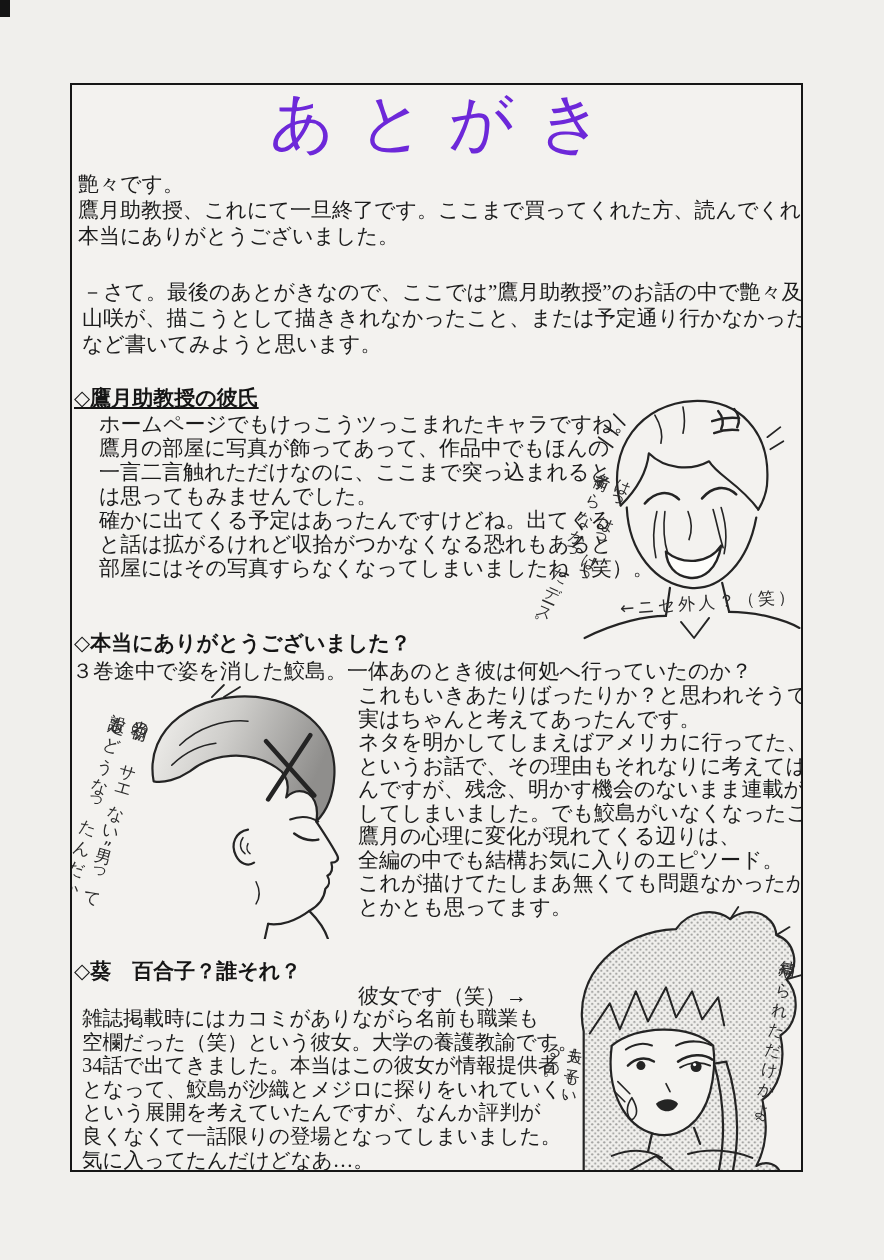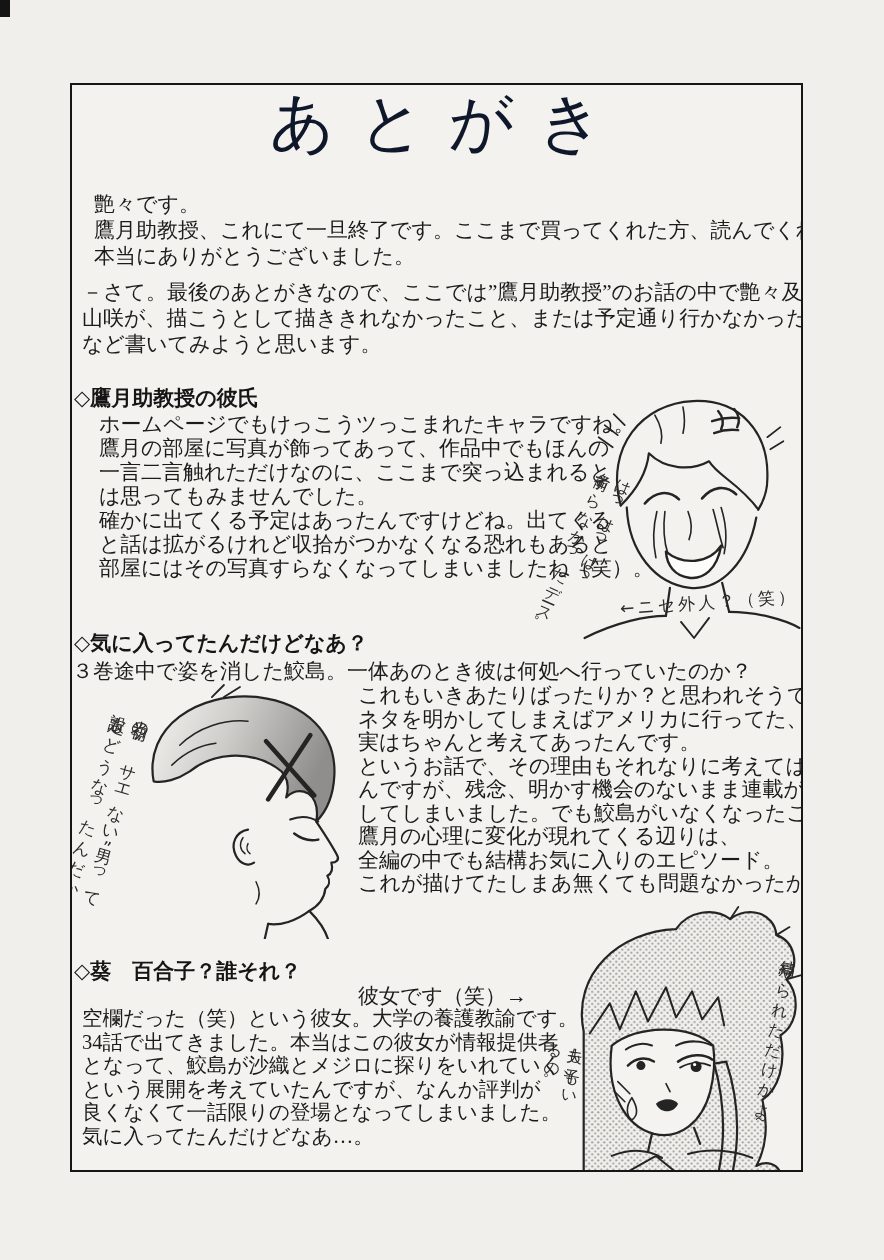--- a/index.html
+++ b/index.html
@@ -11,33 +11,33 @@
   .artifact{position:absolute;left:0;top:0;width:10px;height:17px;background:#141414;}
   .frame{
     position:absolute;left:70px;top:83px;width:733px;height:1089px;
     border:2.5px solid #161616;box-sizing:border-box;overflow:hidden;
     background:#f3f2ef;
   }
   .title{
     position:absolute;top:-6px;left:0;width:100%;text-align:center;
     font-family:"DejaVu Sans",sans-serif;font-weight:500;
     font-size:64px;letter-spacing:24px;padding-left:24px;box-sizing:border-box;
-    color:#0f172a;
+    color:#6d28d9;
   }
   .tline{white-space:pre;font-size:21px;line-height:26px;}
   .b1 .tline{line-height:24px;}
   .b2 .tline{line-height:23.5px;}
   .b3 .tline{font-size:20.5px;line-height:23.6px;}
-  .intro{position:absolute;left:22px;top:86px;margin-top:20px;}
+  .intro{position:absolute;left:6px;top:86px;}
   .preface{position:absolute;left:10px;top:194px;}
   .s-head{
     position:absolute;font-family:"DejaVu Sans",sans-serif;
     font-weight:700;font-size:21px;white-space:pre;color:#151515;
   }
-  .h1{left:2px;top:299px;}
+  .h1{left:2px;top:299px;text-decoration:underline;}
   .h2{left:2px;top:544px;}
   .h3{left:2px;top:872px;}
   .b1{position:absolute;left:27px;top:327px;}
   .lead2{position:absolute;left:0;top:572px;font-size:21px;white-space:pre;}
   .b2{position:absolute;left:286px;top:599px;}
   .pointer3{position:absolute;left:286px;top:897px;font-size:21px;white-space:pre;text-align:center;}
   .b3{position:absolute;left:10px;top:922px;}
   .illus{position:absolute;}
   .illus svg{display:block;width:100%;height:100%;}
   .i1{left:498px;top:300px;width:232px;height:256px;}
@@ -109,32 +109,33 @@
       </g>
     </svg>
   </div>
 
   <div class="hand vtext note-laugh">
     <span>はっはっはっ</span>
     <span>名前すらなかったデース。</span>
   </div>
   <div class="hand note-fake">←ニセ外人？（笑）</div>
 
-  <div class="s-head h2">◇気に入ってたんだけどなあ？</div>
+  <div class="s-head h2">◇本当にありがとうございました？</div>
   <div class="lead2">３巻途中で姿を消した鮫島。一体あのとき彼は何処へ行っていたのか？</div>
   <div class="b2">
     <div class="tline">これもいきあたりばったりか？と思われそうですが、</div>
+    <div class="tline">実はちゃんと考えてあったんです。</div>
     <div class="tline">ネタを明かしてしまえばアメリカに行ってた、</div>
-    <div class="tline">実はちゃんと考えてあったんです。</div>
     <div class="tline">というお話で、その理由もそれなりに考えてはいた</div>
     <div class="tline">んですが、残念、明かす機会のないまま連載が終了</div>
     <div class="tline">してしまいました。でも鮫島がいなくなったことで</div>
     <div class="tline">鷹月の心理に変化が現れてくる辺りは、</div>
     <div class="tline">全編の中でも結構お気に入りのエピソード。</div>
     <div class="tline">これが描けてたしまあ無くても問題なかったかな？</div>
+    <div class="tline">とかとも思ってます。</div>
   </div>
 
   <div class="illus i2">
     <svg viewBox="0 0 230 255" xmlns="http://www.w3.org/2000/svg">
       <defs>
         <linearGradient id="fade" x1="0" y1="0" x2="1" y2="0.3">
           <stop offset="0" stop-color="#f4f3f0"></stop>
           <stop offset="0.45" stop-color="#cfcecb"></stop>
           <stop offset="1" stop-color="#8f8e8c"></stop>
         </linearGradient>
@@ -156,20 +157,21 @@
   </div>
 
   <div class="hand vtext note-samejima">
     <span>当初の“サエない男”って</span>
     <span>設定もどうなったんだか。</span>
   </div>
 
   <div class="s-head h3">◇葵　百合子？誰それ？</div>
   <div class="pointer3">彼女です（笑）→</div>
   <div class="b3">
+    <div class="tline">雑誌掲載時にはカコミがありながら名前も職業も</div>
     <div class="tline">空欄だった（笑）という彼女。大学の養護教諭です。</div>
     <div class="tline">34話で出てきました。本当はこの彼女が情報提供者</div>
     <div class="tline">となって、鮫島が沙織とメジロに探りをいれていく、</div>
     <div class="tline">という展開を考えていたんですが、なんか評判が</div>
     <div class="tline">良くなくて一話限りの登場となってしまいました。</div>
     <div class="tline">気に入ってたんだけどなあ…。</div>
   </div>
 
   <div class="illus i3">
     <svg viewBox="0 0 278 271" xmlns="http://www.w3.org/2000/svg">

